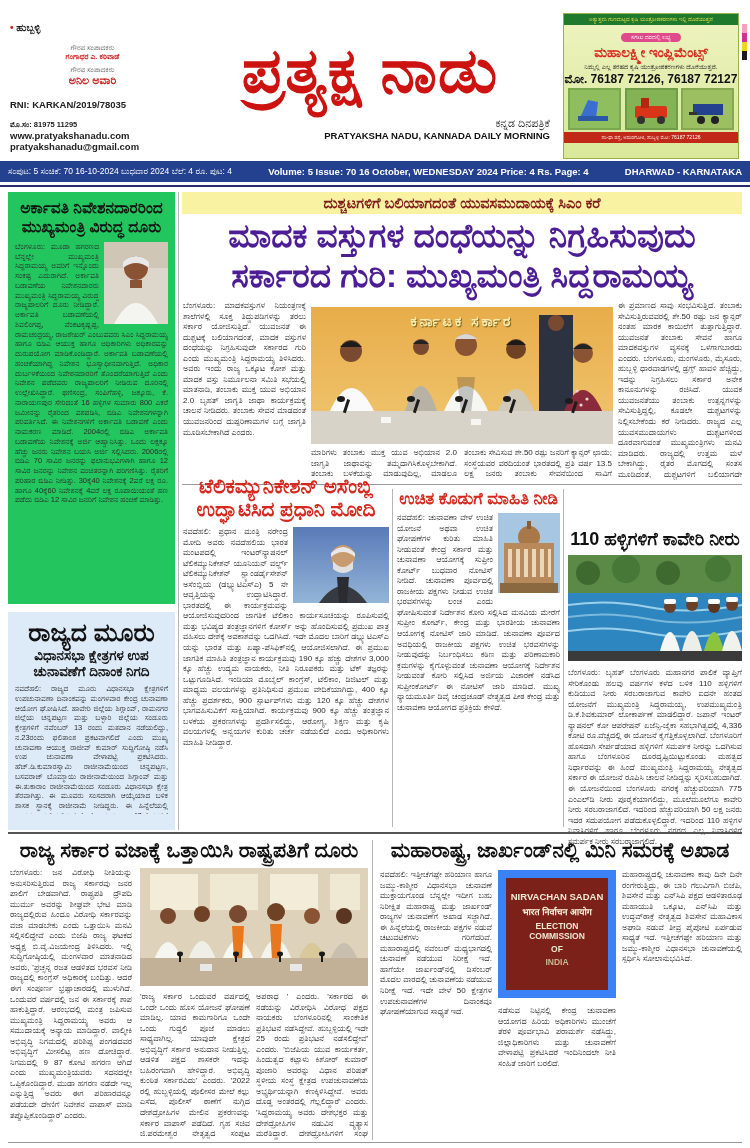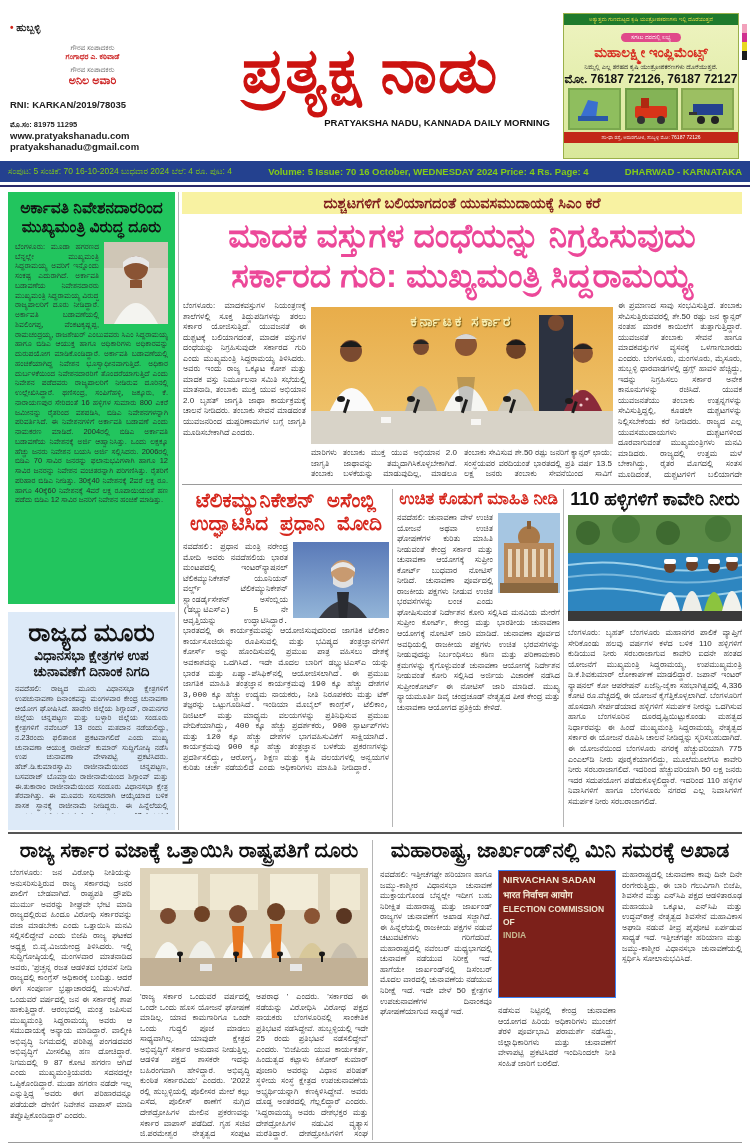--- a/index.html
+++ b/index.html
@@ -9,33 +9,33 @@
   .small{font-size:8px;line-height:1.32;text-align:justify;color:#2b2b2b;overflow:hidden;}
   .tiny{font-size:7.5px;line-height:1.3;text-align:justify;color:#2b2b2b;overflow:hidden;}
   .red{color:#d02318;}
   .hl{font-weight:bold;color:#111;}
   .float-r{float:right;margin:0 0 3px 5px;}
   .vline{position:absolute;width:1px;background:#b5b5b5;}
   .hline{position:absolute;height:1px;background:#9a9a9a;}
   
   .masthead{font-weight:bold;color:#cc1310;letter-spacing:1px;}
   .infobar{position:absolute;left:0;top:161px;width:750px;height:21px;background:#24418f;
-           color:#84cc16;display:flex;align-items:center;justify-content:space-between;
+           color:#ffffff;display:flex;align-items:center;justify-content:space-between;
            padding:0 8px;box-sizing:border-box;}
   .adbox{position:absolute;left:563px;top:13px;width:176px;height:146px;background:linear-gradient(#eef3c0,#d9e89a);
          border:1px solid #9ab04a;box-sizing:border-box;overflow:hidden;text-align:center;}
   .kicker{position:absolute;left:182px;top:192px;width:560px;height:22px;background:#f8f2a2;
           display:flex;align-items:center;justify-content:center;font-weight:bold;font-size:14.5px;color:#7f1d1d;}
   .leadhead{position:absolute;left:182px;top:216px;width:560px;text-align:center;font-weight:bold;
-            font-size:33px;line-height:1.22;color:#ec4899;}
+            font-size:33px;line-height:1.22;color:#4c1d95;}
   .pinkbox{position:absolute;left:8px;top:192px;width:167px;height:412px;background:#22c55e;padding:6px 7px;box-sizing:border-box;}
   .bluebox{position:absolute;left:8px;top:612px;width:167px;height:218px;background:#ddeaf8;padding:6px 7px;box-sizing:border-box;}
   .colhead-red{font-weight:bold;color:#d6281e;line-height:1.15;}
-  .ec-sign{background:#7c201a;border:1px solid #3b82f6;color:#efe6cf;
-           padding:0 4px;box-sizing:border-box;font-weight:bold;}
+  .ec-sign{background:#7c201a;border:8px solid #3b82f6;color:#efe6cf;text-align:center;
+           padding:10px 4px;box-sizing:border-box;font-weight:bold;}
   .ec-sign div{margin:3px 0;}
 </style>
 </head>
 <body>
 
 <div id="page">
 
   <div class="abs" style="left:10px;top:22px;width:165px;">
     <div style="font-size:10px;font-weight:bold;color:#222;">
       <span class="red">•</span>
@@ -49,20 +49,21 @@
     </div>
     <div style="font-size:9.5px;font-weight:bold;margin-top:12px;">RNI: KARKAN/2019/78035</div>
     <div style="font-size:7.5px;font-weight:bold;margin-top:10px;">ಮೊ.ಸಂ: 81975 11295</div>
     <div style="font-size:9.5px;font-weight:bold;">www.pratyakshanadu.com</div>
     <div style="font-size:9.5px;font-weight:bold;">pratyakshanadu@gmail.com</div>
   </div>
 
   <div class="abs" style="left:180px;top:28px;width:380px;text-align:center;">
     <div class="masthead" style="font-size:62px;line-height:1.4;">ಪ್ರತ್ಯಕ್ಷ ನಾಡು</div>
     <div style="text-align:right;padding-right:10px;margin-top:2px;">
+      <div style="font-size:11px;color:#222;">ಕನ್ನಡ ದಿನಪತ್ರಿಕೆ</div>
       <div style="font-size:9.5px;font-weight:bold;color:#111;">PRATYAKSHA NADU, KANNADA DAILY MORNING</div>
     </div>
   </div>
 
   <div class="adbox">
     <div style="background:#1f7a2d;color:#ffe84a;font-size:5.5px;padding:2px 2px;">ಅತ್ಯುತ್ತಮ ಗುಣಮಟ್ಟದ ಕೃಷಿ ಯಂತ್ರೋಪಕರಣಗಳು ಇಲ್ಲಿ ದೊರೆಯುತ್ತವೆ</div>
     <div style="display:inline-block;background:#e04a8a;color:#fff;font-size:6px;border-radius:7px;padding:1px 10px;margin-top:2px;">ಸಗಟು ದರದಲ್ಲಿ ಲಭ್ಯ</div>
     <div style="color:#d6281e;font-weight:bold;font-size:13.5px;margin-top:2px;">ಮಹಾಲಕ್ಷ್ಮೀ ಇಂಪ್ಲಿಮೆಂಟ್ಸ್</div>
     <div style="font-size:6.5px;color:#222;margin-top:2px;">ನಿಮ್ಮಲ್ಲಿ ಎಲ್ಲ ತರಹದ ಕೃಷಿ ಯಂತ್ರೋಪಕರಣಗಳು ದೊರೆಯುತ್ತವೆ.</div>
     <div style="font-size:12px;font-weight:bold;color:#111;margin-top:1px;">ಮೋ. 76187 72126, 76187 72127</div>
@@ -188,21 +189,21 @@
     </svg>
     <div class="abs" style="left:0;top:6px;width:302px;text-align:center;color:#f8eeb0;font-weight:bold;font-size:14px;letter-spacing:3px;text-shadow:1px 1px 1px #7a5a10;">ಕರ್ನಾಟಕ ಸರ್ಕಾರ</div>
   </div>
 
   <div class="abs small" style="left:311px;top:448px;width:146px;height:33px;">ಮಾರಿಗಳು ತಂಬಾಕು ಮುಕ್ತ ಯುವ ಅಭಿಯಾನ 2.0 ಜಾಗೃತಿ ಜಾಥಾವನ್ನು ತಮ್ಮದಾಗಿಸಿಕೊಳ್ಳಬೇಕಾಗಿದೆ. ತಂಬಾಕು ಬಳಕೆಯನ್ನು ಮಾಡುವುದಿಲ್ಲ, ಮಾಡಲೂ ಬಿಡುವುದಿಲ್ಲ ಎಂದು ವಿದ್ಯಾರ್ಥಿಗಳು ಇಂದು ಪ್ರತಿಜ್ಞೆ ಕೈಗೊಂಡಿದ್ದಾರೆ. ಈ ಪ್ರತಿಜ್ಞೆಯನ್ನು ಅಕ್ಷರಶಃ ಪಾಲಿಸುವ ಕಾರ್ಯವನ್ನು ವಿದ್ಯಾರ್ಥಿಗಳು ಮಾಡಬೇಕು ಎಂದರು.</div>
   <div class="abs small" style="left:464px;top:448px;width:148px;height:33px;">ತಂಬಾಕು ಸೇವಿಸುವ ಶೇ.50 ರಷ್ಟು ಜನರಿಗೆ ಕ್ಯಾನ್ಸರ್ ಛಾಯೆ; ಸಂಸ್ಥೆಯವರ ವರದಿಯಂತೆ ಭಾರತದಲ್ಲಿ ಪ್ರತಿ ವರ್ಷ 13.5 ಲಕ್ಷ ಜನರು ತಂಬಾಕು ಸೇವನೆಯಿಂದ ಸಾವಿಗೆ ಈಡಾಗುತ್ತಿದ್ದಾರೆ ಎಂಬುದು ಆತಂಕಕಾರಿ ವಿಷಯ. ಯುವಜನತೆ ತಮ್ಮ ಭವಿಷ್ಯ ರೂಪಿಸಿಕೊಳ್ಳುವ ಬದಲು ಈ ದುಶ್ಚಟಗಳಿಗೆ ಬಲಿಯಾಗುತ್ತಿರುವುದರಿಂದ</div>
   <div class="abs small" style="left:618px;top:301px;width:124px;height:180px;">ಈ ಪ್ರಮಾಣದ ಸಾವು ಸಂಭವಿಸುತ್ತಿದೆ. ತಂಬಾಕು ಸೇವಿಸುತ್ತಿರುವವರಲ್ಲಿ ಶೇ.50 ರಷ್ಟು ಜನ ಕ್ಯಾನ್ಸರ್ ನಂತಹ ಮಾರಕ ಕಾಯಿಲೆಗೆ ತುತ್ತಾಗುತ್ತಿದ್ದಾರೆ. ಯುವಜನತೆ ತಂಬಾಕು ಸೇವನೆ ಹಾಗೂ ಮಾದಕವಸ್ತುಗಳ ವ್ಯಸನಕ್ಕೆ ಒಳಗಾಗಬಾರದು ಎಂದರು. ಬೆಂಗಳೂರು, ಮಂಗಳೂರು, ಮೈಸೂರು, ಹುಬ್ಬಳ್ಳಿ ಧಾರವಾಡಗಳಲ್ಲಿ ಡ್ರಗ್ಸ್ ಹಾವಳಿ ಹೆಚ್ಚಿದ್ದು, ಇದನ್ನು ನಿಗ್ರಹಿಸಲು ಸರ್ಕಾರ ಅನೇಕ ಕಾನೂನುಗಳನ್ನು ರಚಿಸಿದೆ. ಯುವಕ ಯುವಜನತೆಯು ತಂಬಾಕು ಉತ್ಪನ್ನಗಳನ್ನು ಸೇವಿಸುತ್ತಿದ್ದಲ್ಲಿ, ಕೂಡಲೇ ದುಶ್ಚಟಗಳನ್ನು ನಿಲ್ಲಿಸಬೇಕೆಂದು ಕರೆ ನೀಡಿದರು. ರಾಜ್ಯದ ಎಲ್ಲ ಯುವಸಮುದಾಯಗಳು ದುಶ್ಚಟಗಳಿಂದ ದೂರವಾಗುವಂತೆ ಮುಖ್ಯಮಂತ್ರಿಗಳು ಮನವಿ ಮಾಡಿದರು. ರಾಜ್ಯದಲ್ಲಿ ಉತ್ತಮ ಮಳೆ ಬೇಕಾಗಿದ್ದು, ರೈತರ ಮೊಗದಲ್ಲಿ ಸಂತಸ ಮೂಡಿದಂತೆ, ದುಶ್ಚಟಗಳಿಗೆ ಬಲಿಯಾಗದೇ ಆರೋಗ್ಯಕರ ಜೀವನ ನಡೆಸಿ ಯುವ ಸಮುದಾಯದವರಲ್ಲೂ ಸಂತಸ ಮೂಡುವಂತಾಗಲಿ ಎಂದು ಹಾರೈಸಿದರು.</div>
 
   <div class="hline" style="left:182px;top:484px;width:560px;"></div>
 
-  <div class="abs" style="left:183px;top:490px;width:206px;height:340px;font-family:Liberation Mono, monospace;">
+  <div class="abs" style="left:183px;top:475px;width:206px;height:340px;">
     <div class="colhead-red" style="font-size:20px;text-align:center;">ಟೆಲಿಕಮ್ಯುನಿಕೇಶನ್ ಅಸೆಂಬ್ಲಿ ಉದ್ಘಾಟಿಸಿದ ಪ್ರಧಾನಿ ಮೋದಿ</div>
     <div class="small" style="margin-top:6px;height:288px;">
       <span class="float-r">
         <svg width="96" height="76">
             <defs>
               <linearGradient id="sky1" x1="0" y1="0" x2="0" y2="1">
                 <stop offset="0" stop-color="#5a7ab8"></stop>
                 <stop offset="1" stop-color="#93b5d8"></stop>
               </linearGradient>
             </defs>
@@ -240,21 +241,21 @@
             <rect x="2" y="70" width="58" height="10" fill="#8a6840"></rect>
           </svg>
       </span>
       <span>ನವದೆಹಲಿ: ಚುನಾವಣಾ ವೇಳೆ ಉಚಿತ ಯೋಜನೆ ಅಥವಾ ಉಚಿತ ಘೋಷಣೆಗಳ ಕುರಿತು ಮಾಹಿತಿ ನೀಡುವಂತೆ ಕೇಂದ್ರ ಸರ್ಕಾರ ಮತ್ತು ಚುನಾವಣಾ ಆಯೋಗಕ್ಕೆ ಸುಪ್ರೀಂ ಕೋರ್ಟ್ ಬುಧವಾರ ನೋಟಿಸ್ ನೀಡಿದೆ. ಚುನಾವಣಾ ಪೂರ್ವದಲ್ಲಿ</span>
       <span>ರಾಜಕೀಯ ಪಕ್ಷಗಳು ನೀಡುವ ಉಚಿತ ಭರವಸೆಗಳನ್ನು ಲಂಚ ಎಂದು ಘೋಷಿಸುವಂತೆ ನಿರ್ದೇಶನ ಕೋರಿ ಸಲ್ಲಿಸಿದ ಮನವಿಯ ಮೇರೆಗೆ ಸುಪ್ರೀಂ ಕೋರ್ಟ್, ಕೇಂದ್ರ ಮತ್ತು ಭಾರತೀಯ ಚುನಾವಣಾ ಆಯೋಗಕ್ಕೆ ನೋಟಿಸ್ ಜಾರಿ ಮಾಡಿದೆ. ಚುನಾವಣಾ ಪೂರ್ವದ ಅವಧಿಯಲ್ಲಿ ರಾಜಕೀಯ ಪಕ್ಷಗಳು ಉಚಿತ ಭರವಸೆಗಳನ್ನು ನೀಡುವುದನ್ನು ನಿರ್ಬಂಧಿಸಲು ಕಠಿಣ ಮತ್ತು ಪರಿಣಾಮಕಾರಿ ಕ್ರಮಗಳನ್ನು ಕೈಗೊಳ್ಳುವಂತೆ ಚುನಾವಣಾ ಆಯೋಗಕ್ಕೆ ನಿರ್ದೇಶನ ನೀಡುವಂತೆ ಕೋರಿ ಸಲ್ಲಿಸಿದ ಅರ್ಜಿಯ ವಿಚಾರಣೆ ನಡೆಸಿದ ಸುಪ್ರೀಂಕೋರ್ಟ್ ಈ ನೋಟಿಸ್ ಜಾರಿ ಮಾಡಿದೆ. ಮುಖ್ಯ ನ್ಯಾಯಮೂರ್ತಿ ಡಿವೈ ಚಂದ್ರಚೂಡ್ ನೇತೃತ್ವದ ಪೀಠ ಕೇಂದ್ರ ಮತ್ತು ಚುನಾವಣಾ ಆಯೋಗದ ಪ್ರತಿಕ್ರಿಯೆ ಕೇಳಿದೆ.</span>
     </div>
   </div>
   <div class="vline" style="left:563px;top:489px;height:338px;"></div>
 
   <div class="abs" style="left:568px;top:489px;width:174px;height:340px;">
-    <div class="hl" style="font-size:18px;text-align:center;">110 ಹಳ್ಳಿಗಳಿಗೆ ಕಾವೇರಿ ನೀರು</div>
+    <div class="hl" style="font-size:18px;text-align:center;margin-top:40px;">110 ಹಳ್ಳಿಗಳಿಗೆ ಕಾವೇರಿ ನೀರು</div>
     <div style="margin-top:5px;">
       <svg width="174" height="106">
           <rect width="174" height="40" fill="#5a8a46"></rect>
           <circle cx="20" cy="18" r="12" fill="#3e6a30"></circle>
           <circle cx="58" cy="14" r="14" fill="#477838"></circle>
           <circle cx="100" cy="18" r="12" fill="#3e6a30"></circle>
           <circle cx="150" cy="14" r="13" fill="#477838"></circle>
           <rect y="38" width="174" height="68" fill="#2e86c0"></rect>
           <path d="M0 50 Q40 44 80 52 T174 50" stroke="#9cd0ea" stroke-width="2" fill="none"></path>
           <path d="M0 62 Q40 56 80 64 T174 62" stroke="#7ab8dc" stroke-width="2" fill="none"></path>

